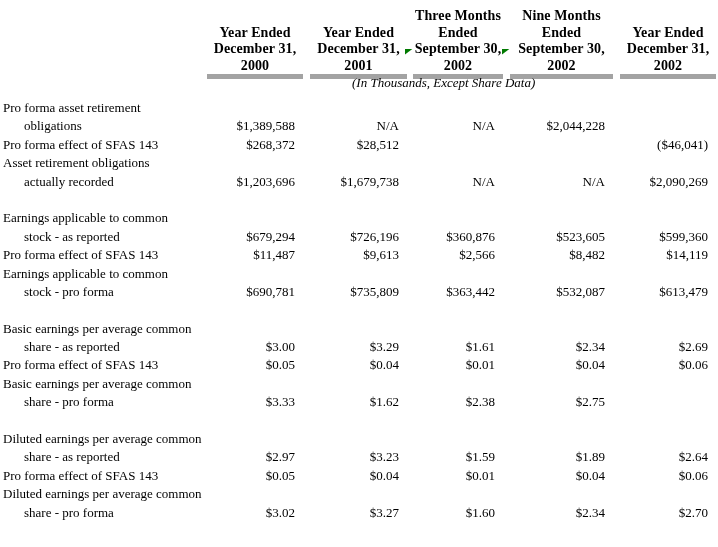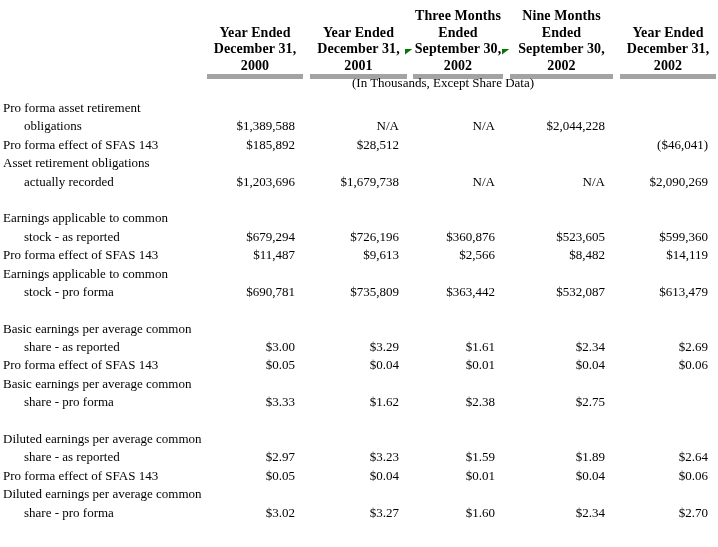--- a/index.html
+++ b/index.html
@@ -38,20 +38,21 @@
     width:8px;height:6px;
     background:#007a00;
     -webkit-clip-path:polygon(0 0,100% 0,0 100%);
     clip-path:polygon(0 0,100% 0,0 100%);
   }
   
   .subtitle{
     margin:3px 0 0 352px;
     line-height:15px;
     white-space:nowrap;
+    font-style:italic;
   }
   
   .body{margin-top:9px;}
   .row{height:18.4px;align-items:center;}
   .lab{white-space:nowrap;padding-left:3px;line-height:18.4px;}
   .lab.ind{padding-left:24px;}
   .val{text-align:right;padding-right:8px;white-space:nowrap;line-height:18.4px;}
 </style>
 </head>
 <body>
@@ -123,21 +124,21 @@
       </div>
       <div class="grid row">
         <div class="lab ind">obligations</div>
         <div class="val">$1,389,588</div>
         <div class="val">N/A</div>
         <div class="val">N/A</div>
         <div class="val">$2,044,228</div>
       </div>
       <div class="grid row">
         <div class="lab">Pro forma effect of SFAS 143</div>
-        <div class="val">$185,892</div>
+        <div class="val">$268,372</div>
         <div class="val">$28,512</div>
         <div class="val"></div>
         <div class="val"></div>
         <div class="val">($46,041)</div>
       </div>
       <div class="grid row">
         <div class="lab">Asset retirement obligations</div>
         <div class="val"></div>
         <div class="val"></div>
         <div class="val"></div>

